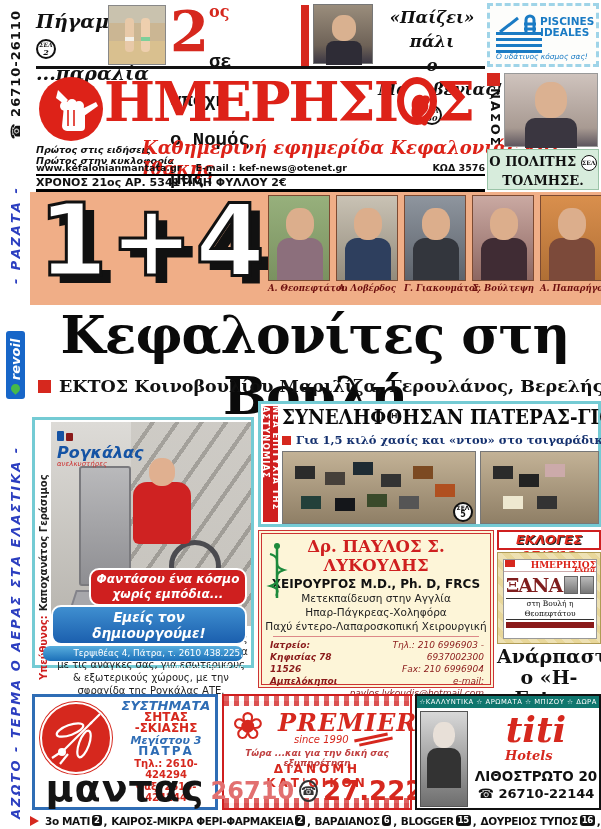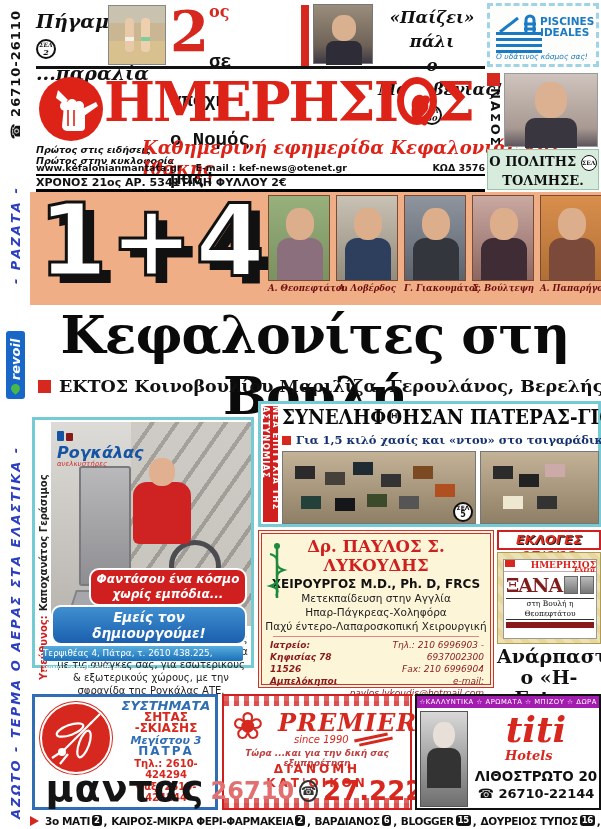--- a/index.html
+++ b/index.html
@@ -130,22 +130,22 @@
   .rog-side-inner .lbl { color:#cf1f1f; }
   .rog-side-inner .nm { color:#222; }
   .rog-ribbon1 { position:absolute; right:4px; top:148px; width:158px; background:#cf1f1f; color:#fff;
     border-radius:10px; border:2px solid #fff; text-align:center; font-style:italic; font-weight:bold;
     font-size:12px; line-height:15px; padding:2px 4px; z-index:6; }
   .rog-ribbon2 { position:absolute; right:4px; top:185px; width:196px; background:linear-gradient(#3f8fd0,#1b5fae); color:#fff;
     border-radius:10px; border:2px solid #fff; text-align:center; font-style:italic; font-weight:bold;
     font-size:13.5px; padding:2px 4px; z-index:6; }
   .rog-body { position:absolute; left:18px; top:212px; width:196px; text-align:center;
     font-size:10px; line-height:13px; color:#222; }
-  .rog-footer { position:absolute; left:8px; bottom:4px; width:200px; height:15px; border-radius:2px;
-    background:linear-gradient(#58aede,#1b6fb8); color:#fff; font-size:8.8px; text-align:left; line-height:15px; }
+  .rog-footer { position:absolute; left:8px; bottom:4px; width:200px; height:15px; border-radius:7px;
+    background:linear-gradient(#58aede,#1b6fb8); color:#fff; font-size:8.8px; text-align:right; line-height:15px; }
 
   
   .police { position:absolute; left:258px; top:401px; width:343px; height:126px; border:3px solid #74cbd4; background:#fff; }
   .police-strip { position:absolute; left:2px; top:2px; bottom:2px; width:15px; background:#cf1f1f; display:flex; justify-content:center; }
   .police-strip .v { writing-mode:vertical-rl; text-orientation:sideways; color:#fff; font-weight:bold; font-size:8.5px; letter-spacing:1px; }
   .police-headline { position:absolute; left:21px; top:2px; width:318px; font-family:"DejaVu Serif", serif;
     font-weight:bold; font-size:19.5px; color:#0a0a0a; white-space:nowrap; transform:scaleX(.94); transform-origin:left; }
   .police-sub { position:absolute; left:21px; top:29px; width:318px; display:flex; align-items:center; gap:5px; }
   .police-sub .sq { width:9px; height:9px; background:#d6281e; flex:none; }
   .police-sub .tx { font-family:"DejaVu Serif", serif; font-weight:bold; font-size:11.5px; color:#14306e; white-space:nowrap; }
@@ -217,21 +217,21 @@
   .premier-script { position:absolute; left:0; top:52px; width:100%; text-align:center;
     font-style:italic; font-weight:bold; font-size:9px; color:#c04040; }
   .premier-delivery { position:absolute; left:0; top:66px; width:100%; text-align:center;
     font-weight:bold; font-size:12px; letter-spacing:3px; color:#d6281e; }
   .premier-phone { position:absolute; left:0; top:80px; width:100%; display:flex; align-items:center; justify-content:center; gap:5px; }
   .premier-phone .a { font-weight:bold; font-size:24px; color:#e27070; }
   .premier-phone .icon { width:22px; height:22px; border:2px solid #333; border-radius:50%; font-size:12px; line-height:18px; text-align:center; color:#333; }
   .premier-phone .b { font-weight:bold; font-size:26px; color:#d6281e; }
 
   .titi { position:absolute; left:415px; top:694px; width:186px; height:116px; border:2px solid #111; background:#fff; }
-  .titi-top { height:12px; background:#a21caf; color:#fff; font-size:6.8px; letter-spacing:.5px; text-align:center; line-height:12px; }
+  .titi-top { height:12px; background:#0f766e; color:#fff; font-size:6.8px; letter-spacing:.5px; text-align:center; line-height:12px; }
   .titi-photo { position:absolute; left:3px; top:15px; width:48px; height:96px; background:linear-gradient(#d8d8d8,#6e6e6e); border:1px solid #555; }
   .titi-photo::before { content:""; position:absolute; left:12px; top:10px; width:22px; height:26px; background:#e8e0d8; border-radius:45%; }
   .titi-photo::after { content:""; position:absolute; left:6px; top:36px; width:34px; height:40px; background:#333; border-radius:10px 10px 0 0; }
   .titi-brand { position:absolute; left:56px; top:14px; width:126px; text-align:center;
     font-family:"DejaVu Serif", serif; font-weight:bold; font-style:italic; font-size:36px; color:#d6281e; line-height:38px; }
   .titi-brand2 { position:absolute; left:88px; top:52px; font-family:"DejaVu Serif", serif;
     font-weight:bold; font-style:italic; font-size:13px; color:#d6281e; }
   .titi-addr { position:absolute; left:56px; top:72px; width:126px; text-align:center; font-weight:bold; font-size:13.5px; color:#111; }
   .titi-tel { position:absolute; left:56px; top:90px; width:126px; text-align:center; font-weight:bold; font-size:13px; color:#111; }
 

